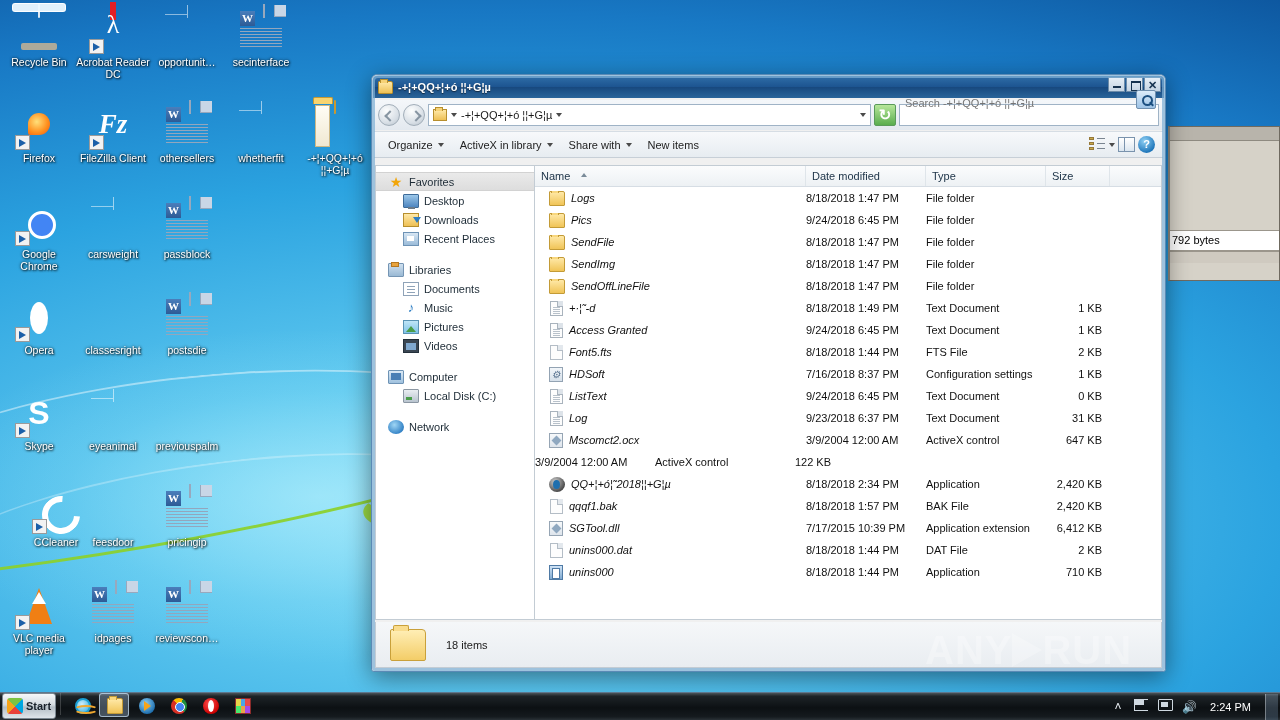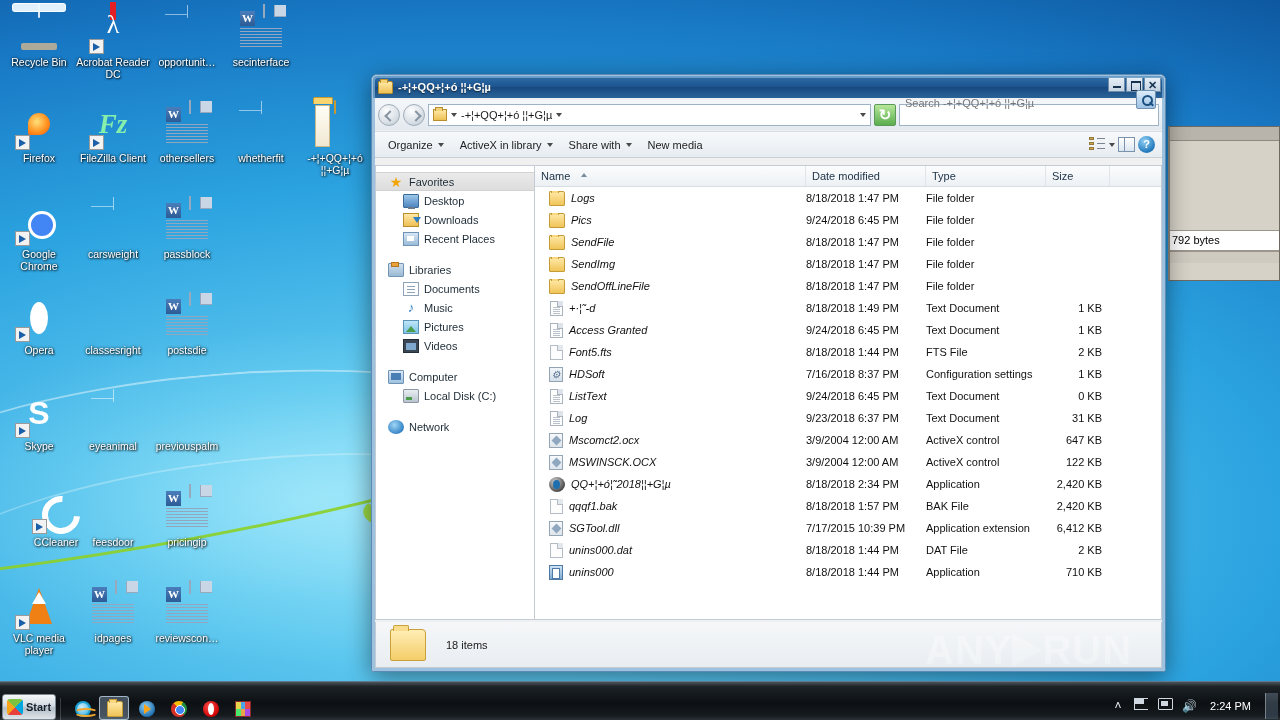--- a/index.html
+++ b/index.html
@@ -99,21 +99,21 @@
   
   .ic-acro { background: #1a0d0d; border: 3px solid #e31e24; width: 44px !important; height: 44px !important; }
   .ic-acro .a { position: absolute; inset: 0; color: #fff; font-size: 26px; line-height: 38px; text-align: center;
                 font-family: "Liberation Serif", serif; text-shadow: none; }
   
   .ic-ff { border-radius: 50%; background: radial-gradient(circle at 38% 34%, #ffd24a 0%, #ff9a20 32%, #f4581f 62%, #b5242a 100%); }
   .ic-ff::after { content: ""; position: absolute; left: 13px; top: 11px; width: 22px; height: 22px;
                   border-radius: 50% 50% 50% 10%; background: radial-gradient(circle at 40% 40%, #ffe07a, #ff8c1a 60%, #e8511d); }
   
   .ic-fz { background: #c81010; width: 44px !important; height: 44px !important; }
-  .ic-fz .a { position: absolute; inset: 0; color: #86efac; font-size: 27px; font-weight: bold; line-height: 44px;
+  .ic-fz .a { position: absolute; inset: 0; color: #ffffff; font-size: 27px; font-weight: bold; line-height: 44px;
               text-align: center; font-family: "Liberation Serif", serif; font-style: italic; text-shadow: none; }
   
   .ic-chrome { border-radius: 50%; background: conic-gradient(from 200deg, #d93025 0deg 120deg, #fbbc04 120deg 190deg, #1e8e3e 190deg 300deg, #d93025 300deg 360deg); }
   .ic-chrome::after { content: ""; position: absolute; left: 13px; top: 13px; width: 22px; height: 22px;
                       border-radius: 50%; background: #4285f4; border: 3px solid #fff; }
   
   .ic-opera { border-radius: 50%; background: radial-gradient(circle at 40% 35%, #ff4d4d, #cc0000 70%); }
   .ic-opera::after { content: ""; position: absolute; left: 15px; top: 8px; width: 18px; height: 32px;
                      border-radius: 50%; background: #fff; }
   
@@ -389,24 +389,24 @@
     font-family: "Liberation Sans", sans-serif; font-weight: bold; font-size: 40px;
     color: rgba(255,255,255,.30); letter-spacing: 1px; pointer-events: none; user-select: none;
   }
   #watermark .wm-tri {
     width: 0; height: 0; border-left: 30px solid rgba(255,255,255,.26);
     border-top: 17px solid transparent; border-bottom: 17px solid transparent;
   }
 
   
   #taskbar {
-    position: absolute; left: 0; bottom: 0; width: 1280px; height: 39px;
+    position: absolute; left: 0; bottom: 0; width: 1280px; height: 28px;
     background: linear-gradient(#4c5459 0%, #1d2327 12%, #0c1013 55%, #151a1e 88%, #2a3136 100%);
     border-top: 1px solid rgba(140,180,215,.55);
-    display: flex; align-items: flex-end;
+    display: flex; align-items: flex-start;
   }
   #start-button {
     width: 54px; height: 26px; margin-left: 2px; flex: none; cursor: pointer;
     display: flex; align-items: center; gap: 3px; padding-left: 4px;
     background: linear-gradient(#f6f8f9, #d3dae0 45%, #b4bec6 55%, #dfe5ea);
     border: 1px solid #7c8892; border-radius: 3px;
   }
   #start-button .orb {
     width: 16px; height: 16px; border-radius: 3px; flex: none;
     background: conic-gradient(from 225deg, #f7a41a 0deg 90deg, #7cc342 90deg 180deg, #00a6e0 180deg 270deg, #e8403a 270deg 360deg);
@@ -669,21 +669,21 @@
     </div>
     <div class="tbitem">
       <span>ActiveX in library</span>
       <span class="caret"></span>
     </div>
     <div class="tbitem">
       <span>Share with</span>
       <span class="caret"></span>
     </div>
     <div class="tbitem">
-      <span>New media</span>
+      <span>New items</span>
     </div>
     <div class="tb-right">
       <div class="viewicon">
           <i></i>
           <i></i>
           <i></i>
           <b></b>
           <b></b>
           <b></b>
         </div>
@@ -858,24 +858,20 @@
           <div class="frow">
             <div class="fc-name">
               <span class="fi fi-ocx"></span>
               <span>Mscomct2.ocx</span>
             </div>
             <div class="fc-date">3/9/2004 12:00 AM</div>
             <div class="fc-type">ActiveX control</div>
             <div class="fc-size">647 KB</div>
           </div>
           <div class="frow">
-            <div class="fc-name">
-              <span class="fi fi-ocx"></span>
-              <span>MSWINSCK.OCX</span>
-            </div>
             <div class="fc-date">3/9/2004 12:00 AM</div>
             <div class="fc-type">ActiveX control</div>
             <div class="fc-size">122 KB</div>
           </div>
           <div class="frow">
             <div class="fc-name">
               <span class="fi fi-app"></span>
               <span>QQ+¦+ó¦˜2018¦¦+G¦µ</span>
             </div>
             <div class="fc-date">8/18/2018 2:34 PM</div>

